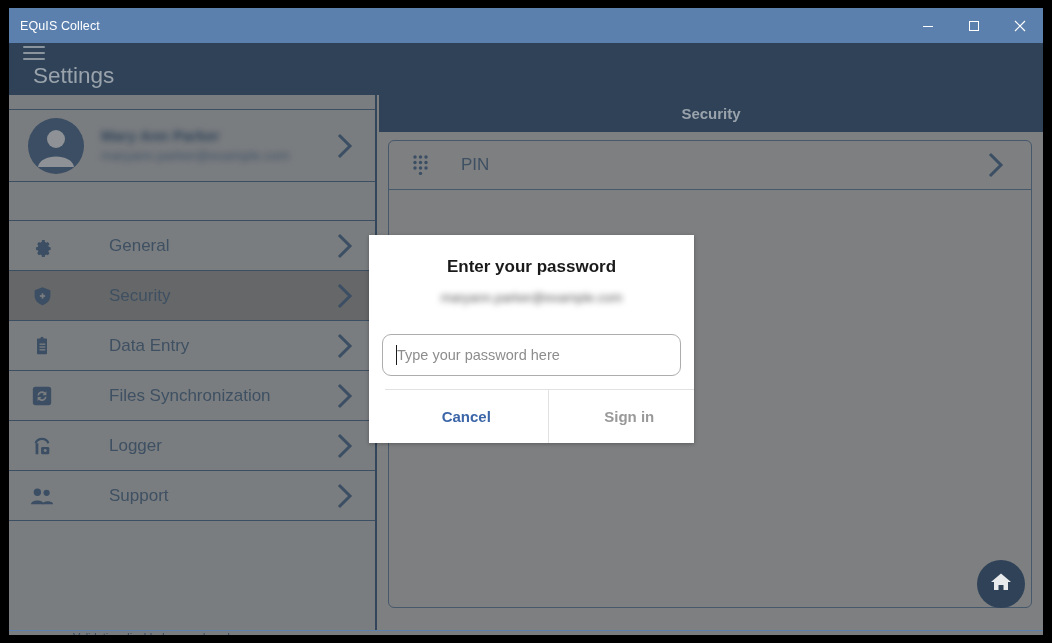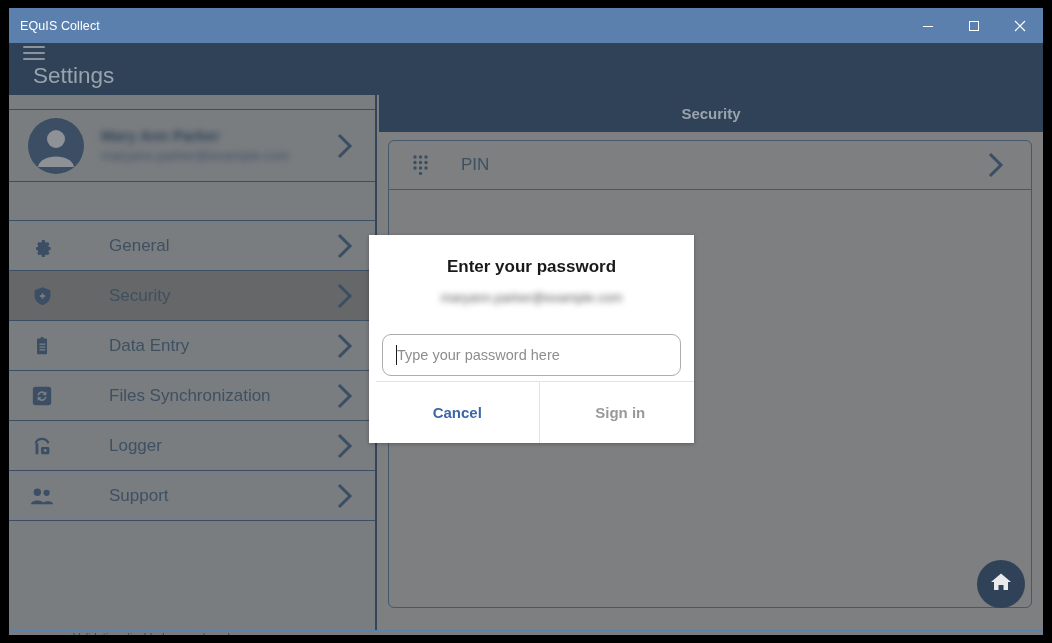--- a/index.html
+++ b/index.html
@@ -345,24 +345,24 @@
   .caret {
     position: absolute;
     left: 14px;
     top: 11px;
     width: 1px;
     height: 20px;
     background: #1a1a1a;
   }
   .modal-actions {
     position: absolute;
-    left: 7px;
+    left: 16px;
     bottom: 0;
     width: 100%;
-    height: 62px;
+    height: 54px;
     display: flex;
     border-top: 1px solid #e2e2e2;
     box-sizing: border-box;
   }
   .modal-btn {
     flex: 1 1 50%;
     display: flex;
     align-items: center;
     justify-content: center;
     font-size: 15px;

